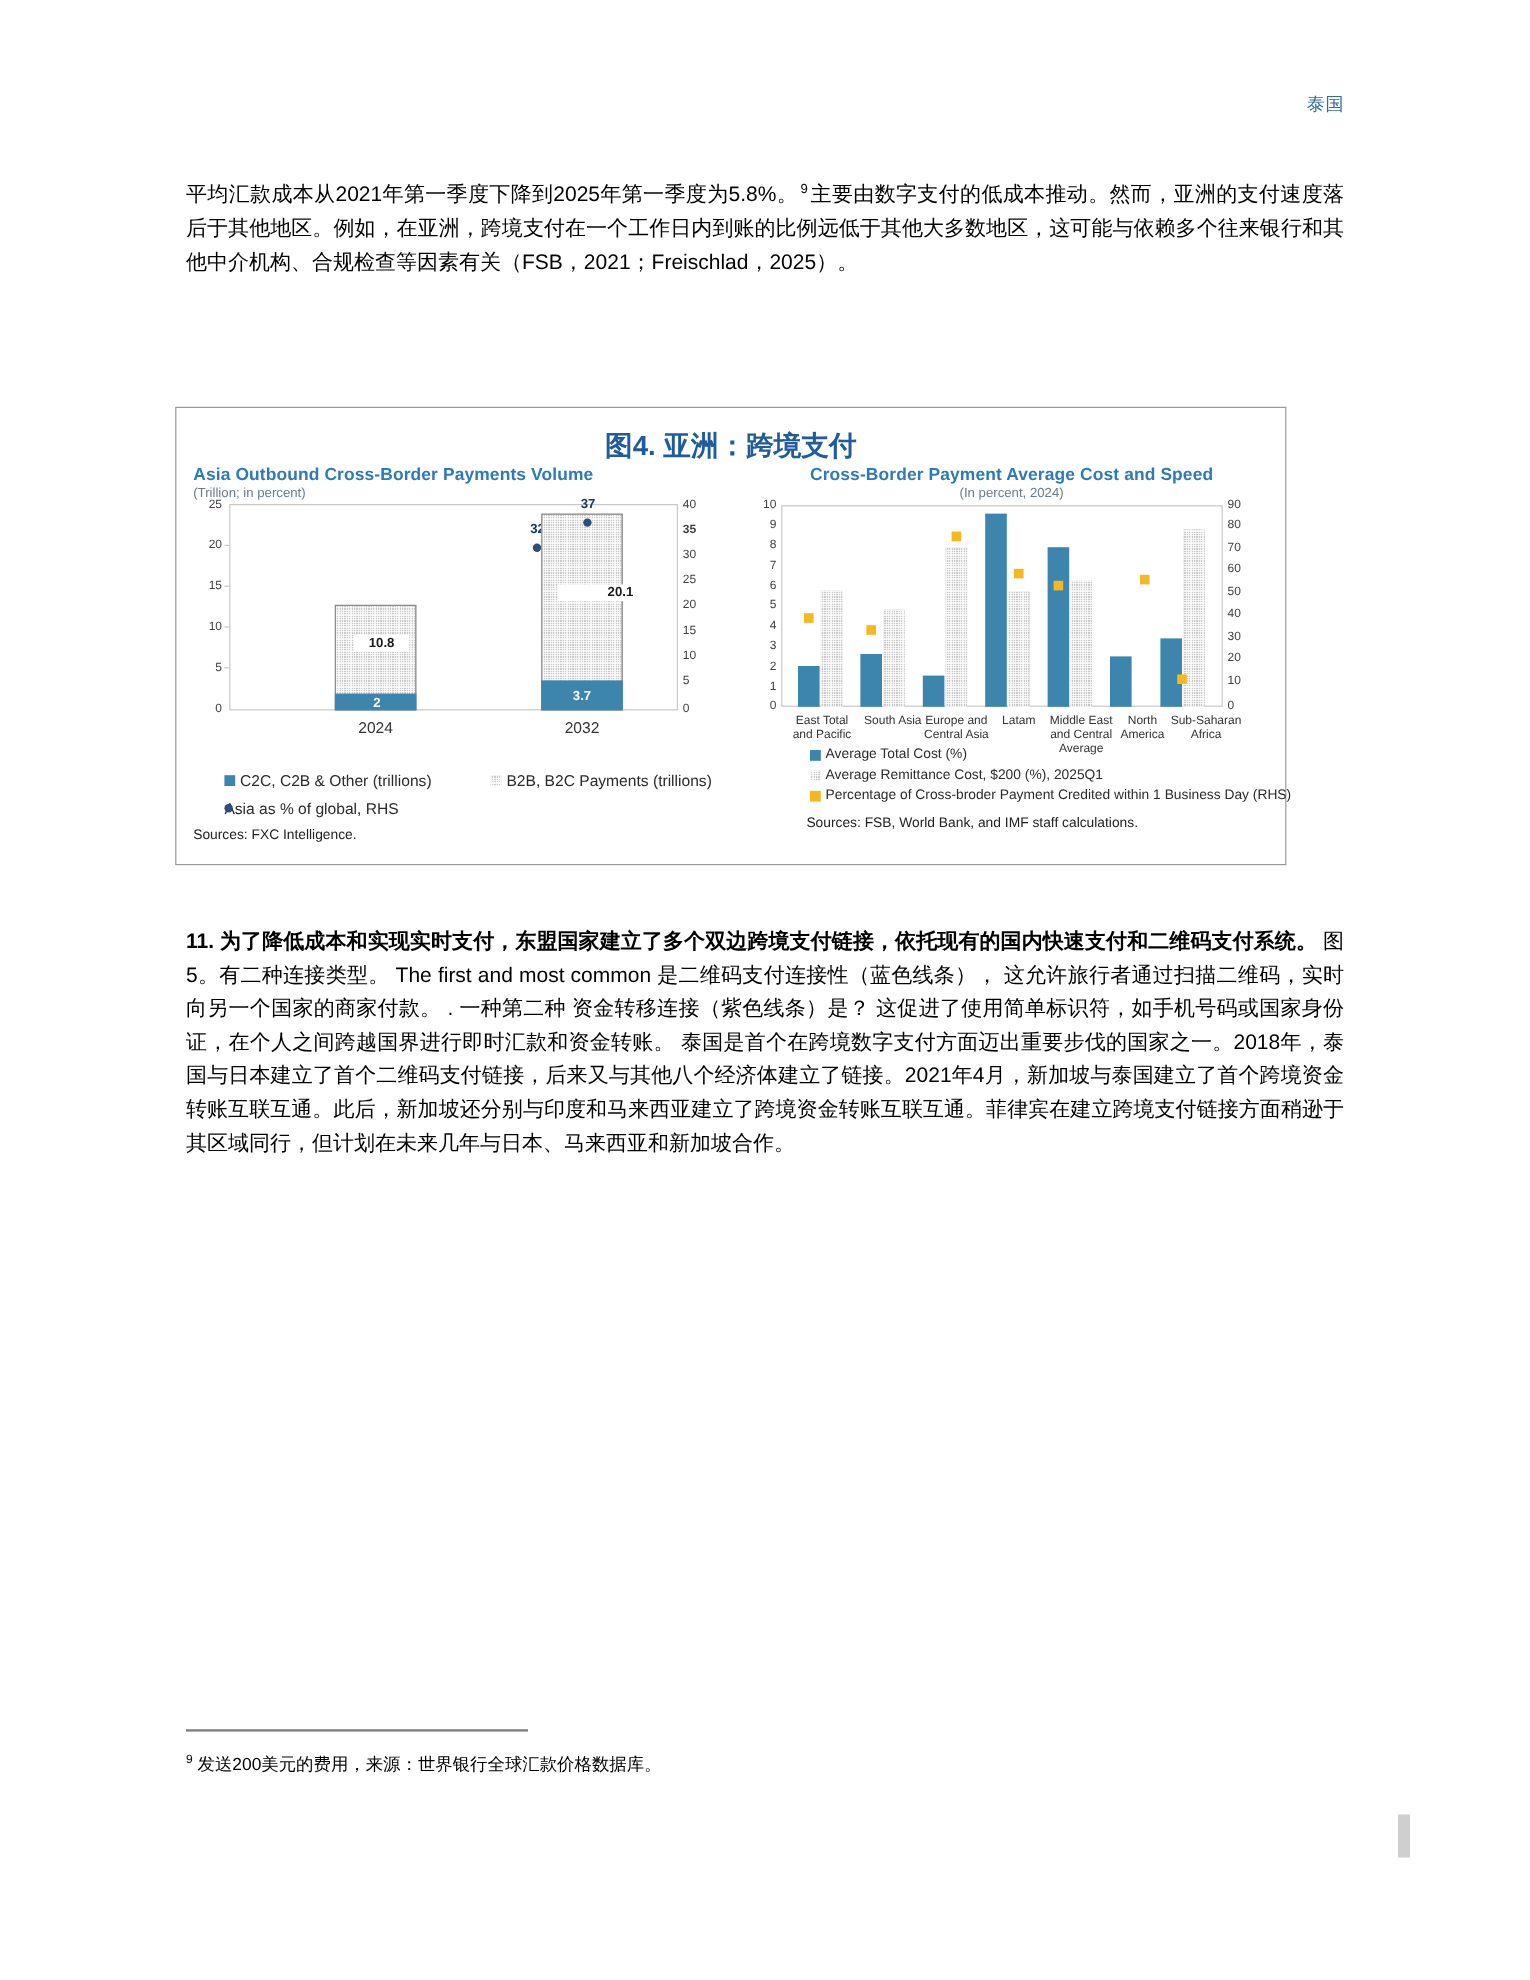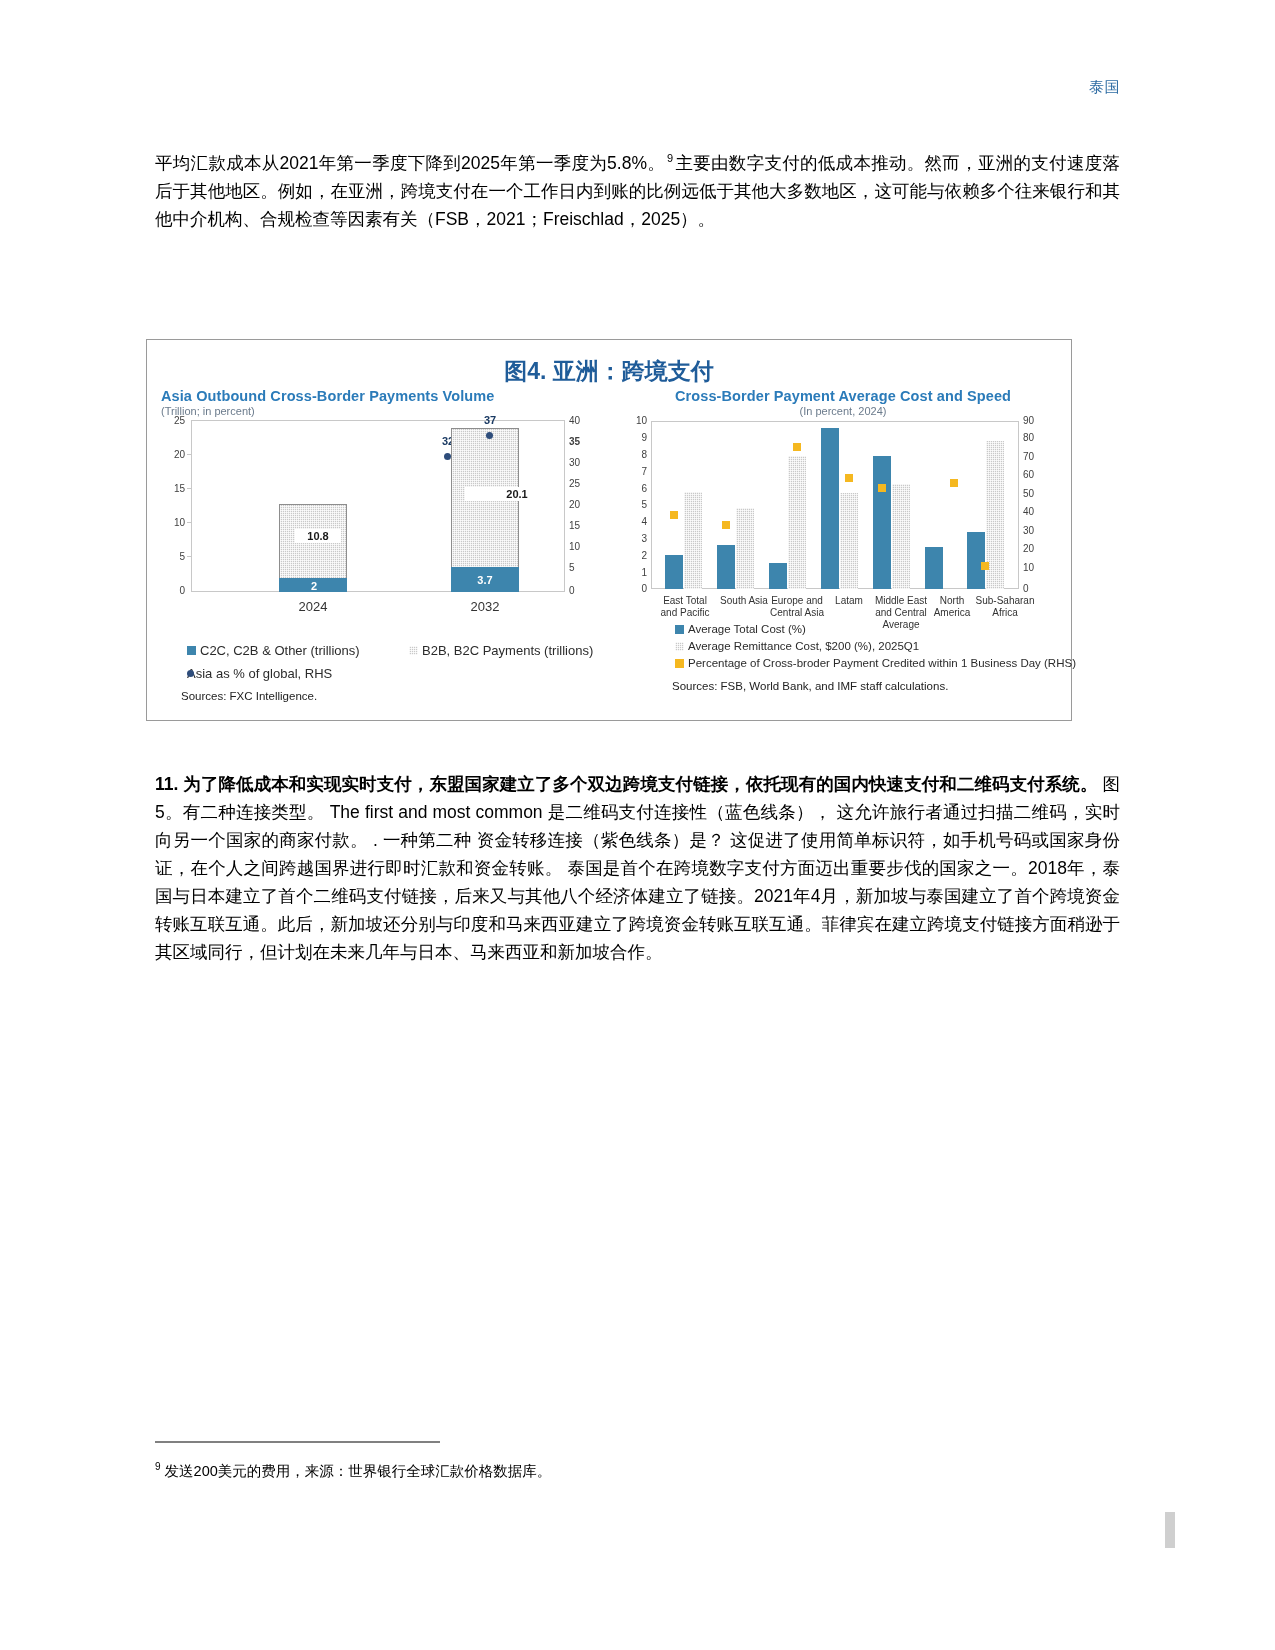--- a/index.html
+++ b/index.html
@@ -335,21 +335,21 @@
       </div>
       <div class="legend-row legend-lg" style="left:248px; top:255px;">
         <span class="swatch grey"></span>
         <span>B2B, B2C Payments (trillions)</span>
       </div>
       <div class="legend-row legend-lg" style="left:26px; top:278px;">
         <span class="swatch dot"></span>
         <span>Asia as % of global, RHS</span>
       </div>
 
-      <div class="sources" style="left:20px; top:302px;">Sources: FXC Intelligence.</div>
+      <div class="sources" style="left:0; top:302px;">Sources: FXC Intelligence.</div>
     </div>
 
     <div class="panel panel-right">
       <div class="panel-title pt-right">Cross-Border Payment Average Cost and Speed</div>
       <div class="panel-sub ps-right">(In percent, 2024)</div>
 
       <div class="plot-wrap" style="height:200px;">
 
         <div class="axis-label" style="left:0px;  top:-4px;">10</div>
         <div class="axis-label" style="left:0px;  top:13px;">9</div>

